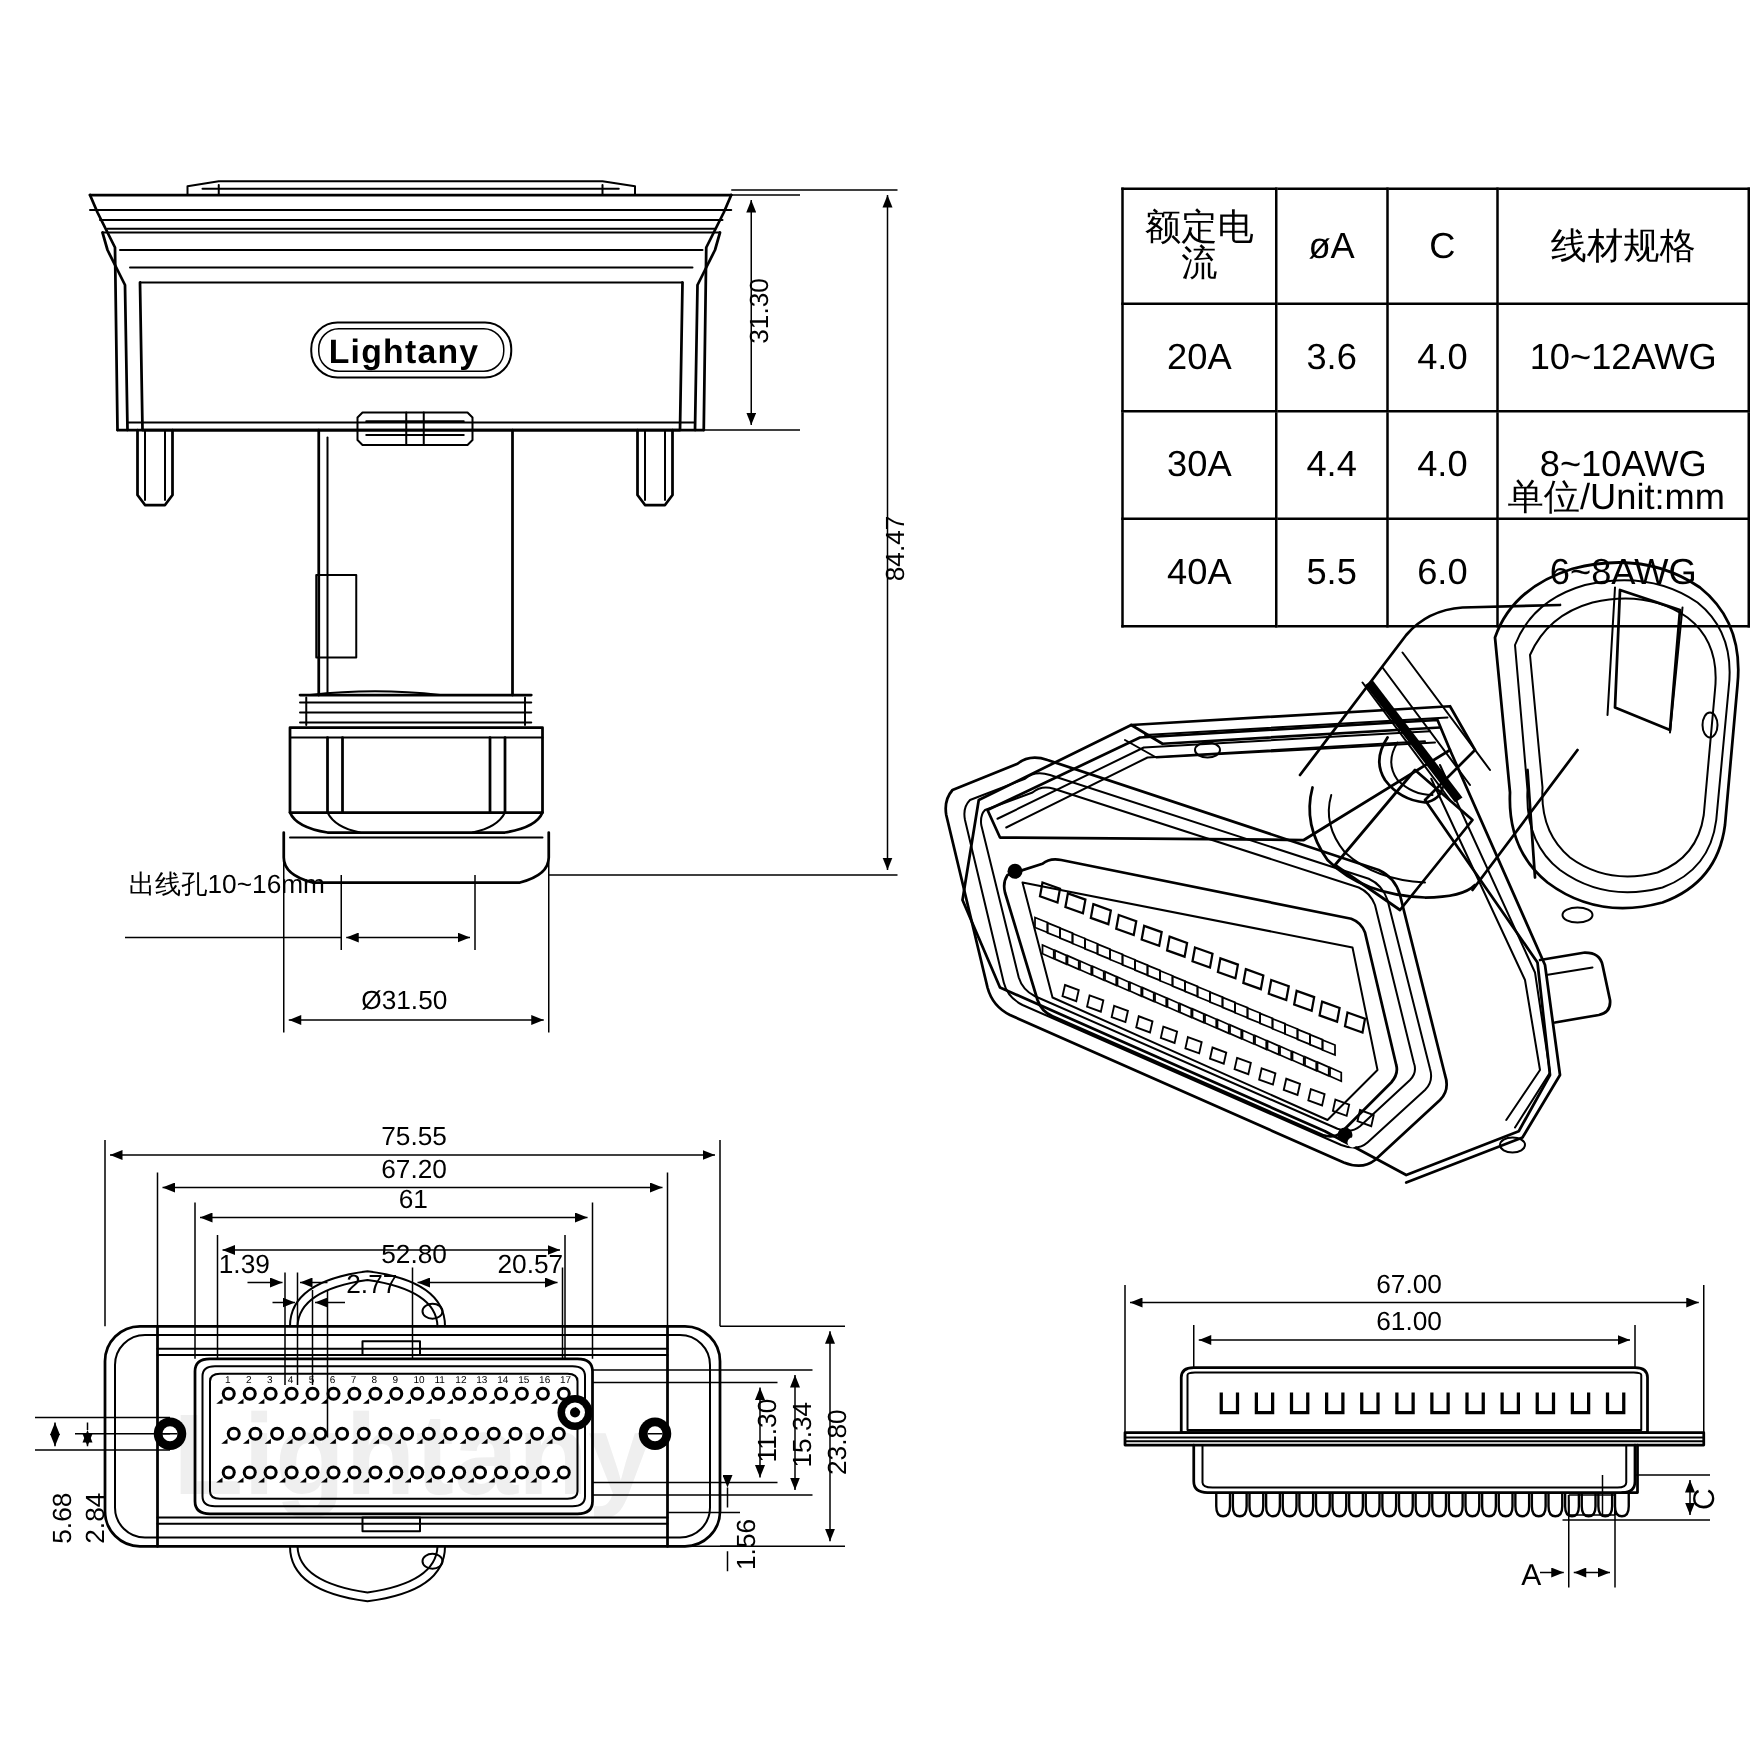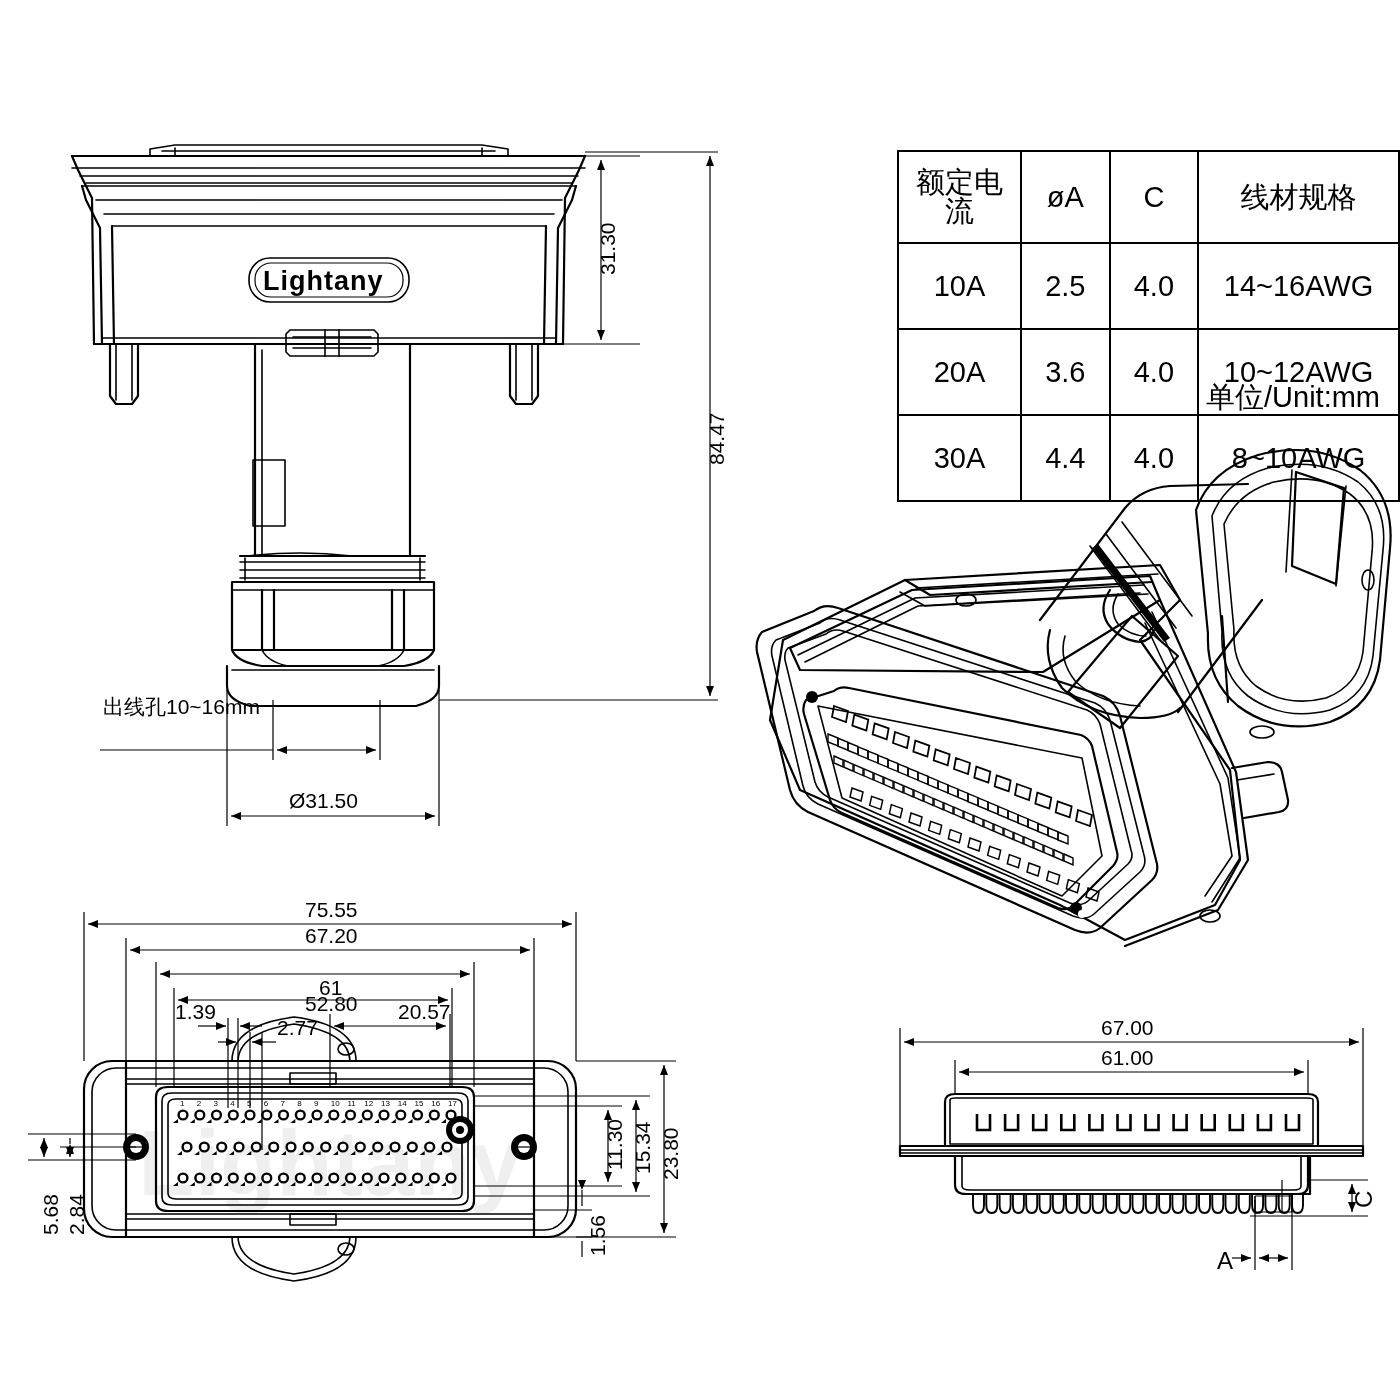--- a/index.html
+++ b/index.html
@@ -642,52 +642,52 @@
     <thead>
       <tr>
         <th class="col-a">额定电流</th>
         <th class="col-b">øA</th>
         <th class="col-c">C</th>
         <th class="col-d">线材规格</th>
       </tr>
     </thead>
     <tbody>
       <tr>
-        <td>10A</td>
-        <td>2.5</td>
-        <td>4.0</td>
-        <td>14~16AWG</td>
-      </tr>
-      <tr>
         <td>20A</td>
         <td>3.6</td>
         <td>4.0</td>
         <td>10~12AWG</td>
       </tr>
       <tr>
         <td>30A</td>
         <td>4.4</td>
         <td>4.0</td>
         <td>8~10AWG</td>
       </tr>
+      <tr>
+        <td>40A</td>
+        <td>5.5</td>
+        <td>6.0</td>
+        <td>6~8AWG</td>
+      </tr>
     </tbody>
   </table>
 
   <div id="unit-note">单位/Unit:mm</div>
 
   <div class="dim" style="left:263px;top:266px;font-size:27px;font-weight:700;letter-spacing:1px;">Lightany</div>
 
   <div class="dim v" style="left:596px;top:275px;">31.30</div>
   <div class="dim v" style="left:705px;top:465px;">84.47</div>
   <div class="dim" style="left:289px;top:789px;">Ø31.50</div>
   <div class="dim cn" style="left:103px;top:693px;">出线孔10~16mm</div>
 
   <div class="dim" style="left:305px;top:898px;">75.55</div>
   <div class="dim" style="left:305px;top:924px;">67.20</div>
-  <div class="dim" style="left:319px;top:948px;margin-top:28px;">61</div>
+  <div class="dim" style="left:319px;top:948px;">61</div>
   <div class="dim" style="left:305px;top:974px;margin-top:18px;">52.80</div>
   <div class="dim" style="left:175px;top:1000px;">1.39</div>
   <div class="dim" style="left:277px;top:1016px;">2.77</div>
   <div class="dim" style="left:398px;top:1000px;">20.57</div>
   <div class="dim v" style="left:603px;top:1170px;">11.30</div>
   <div class="dim v" style="left:631px;top:1174px;">15.34</div>
   <div class="dim v" style="left:659px;top:1180px;">23.80</div>
   <div class="dim v" style="left:586px;top:1256px;">1.56</div>
   <div class="dim v" style="left:39px;top:1235px;">5.68</div>
   <div class="dim v" style="left:65px;top:1235px;">2.84</div>

